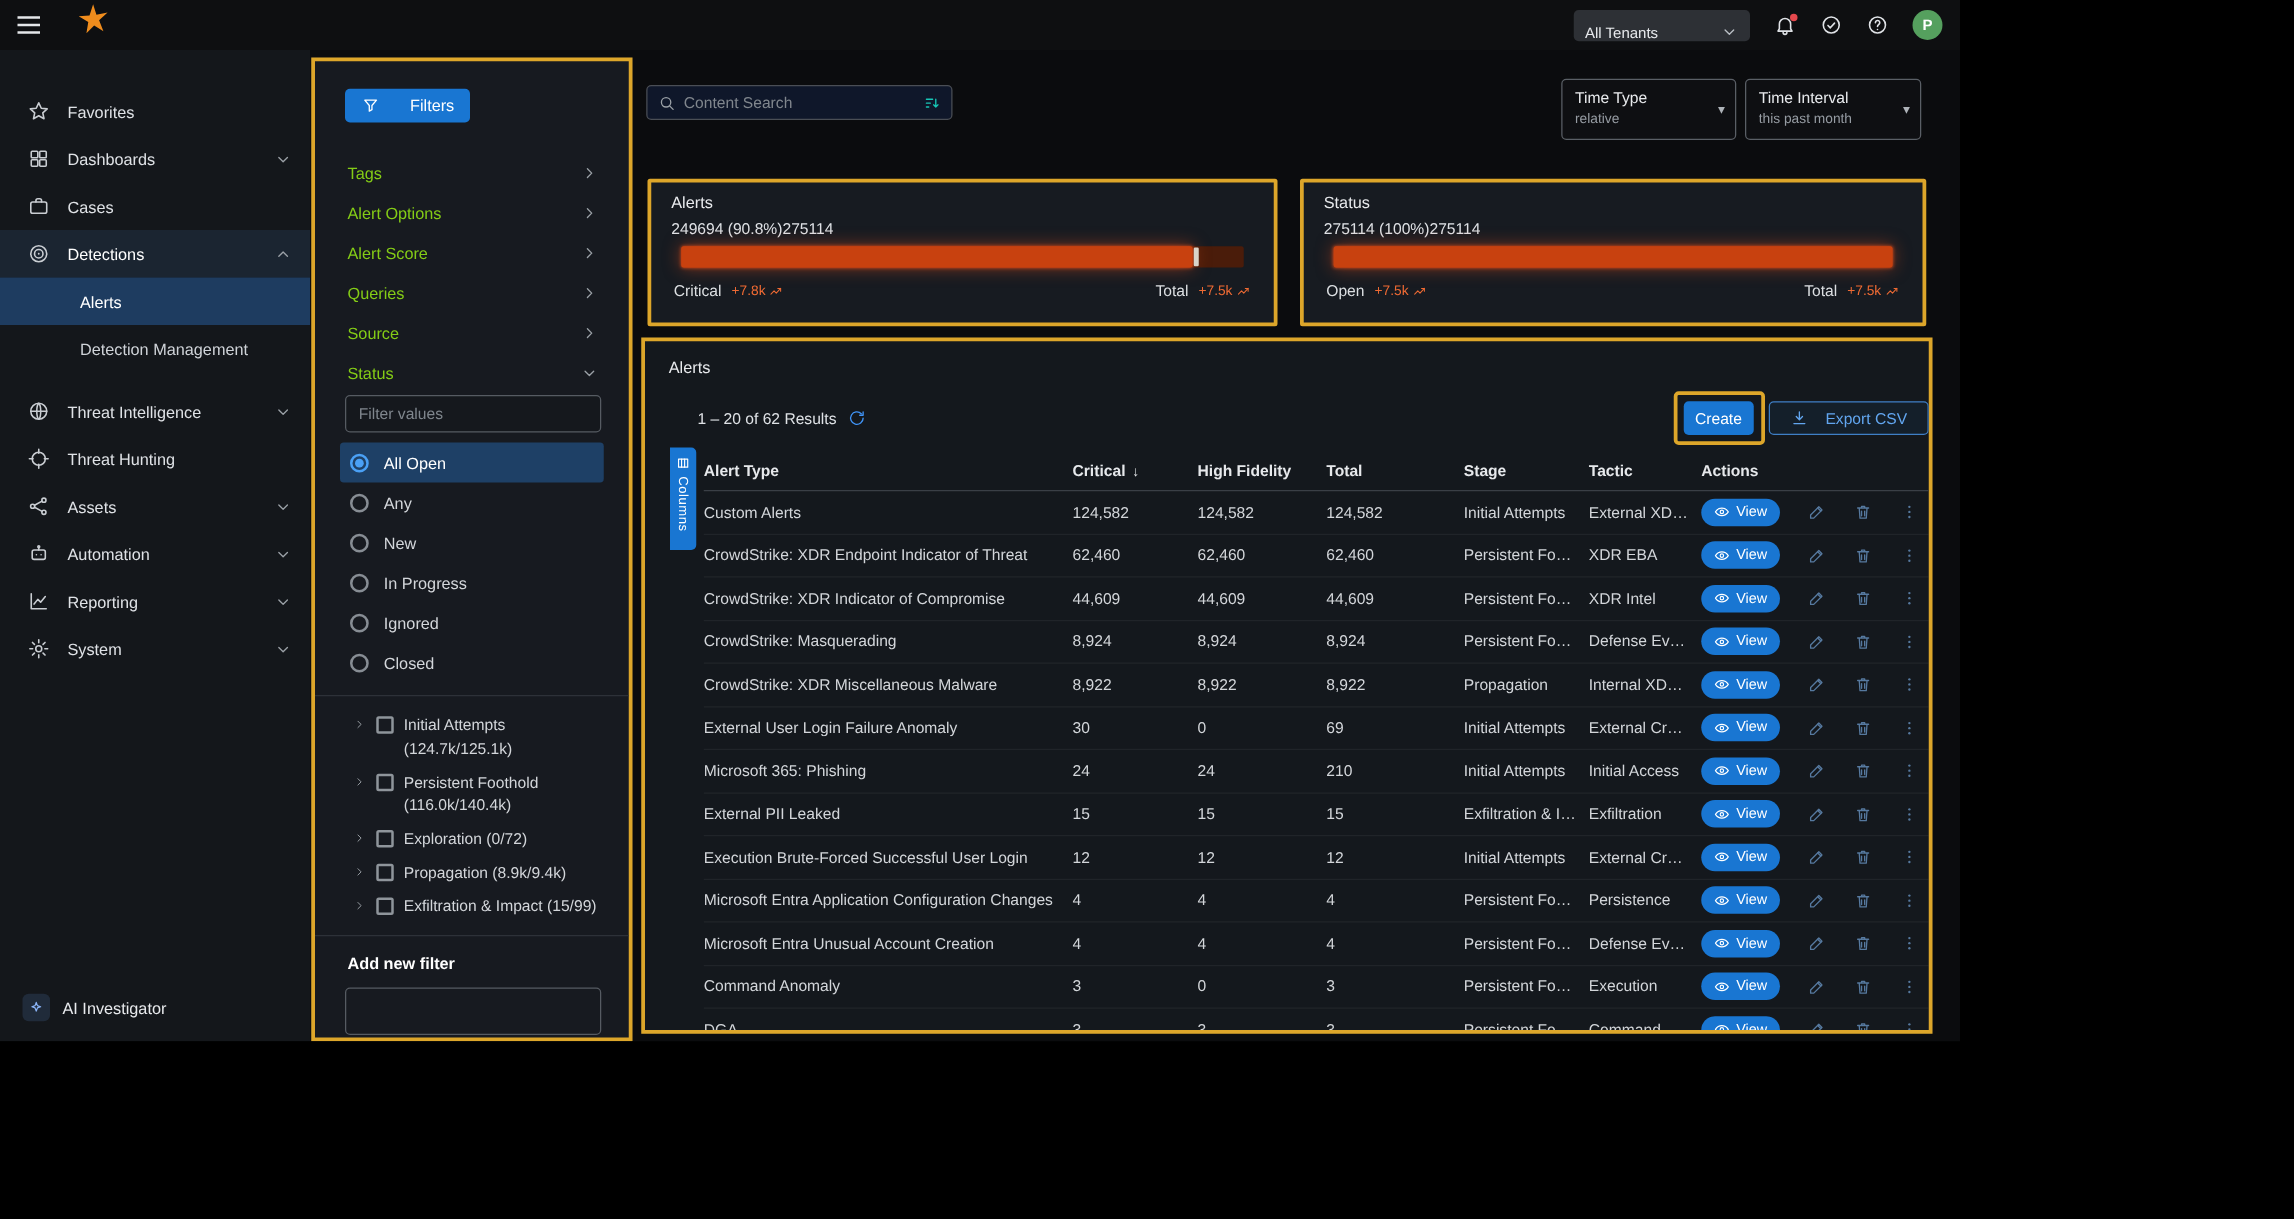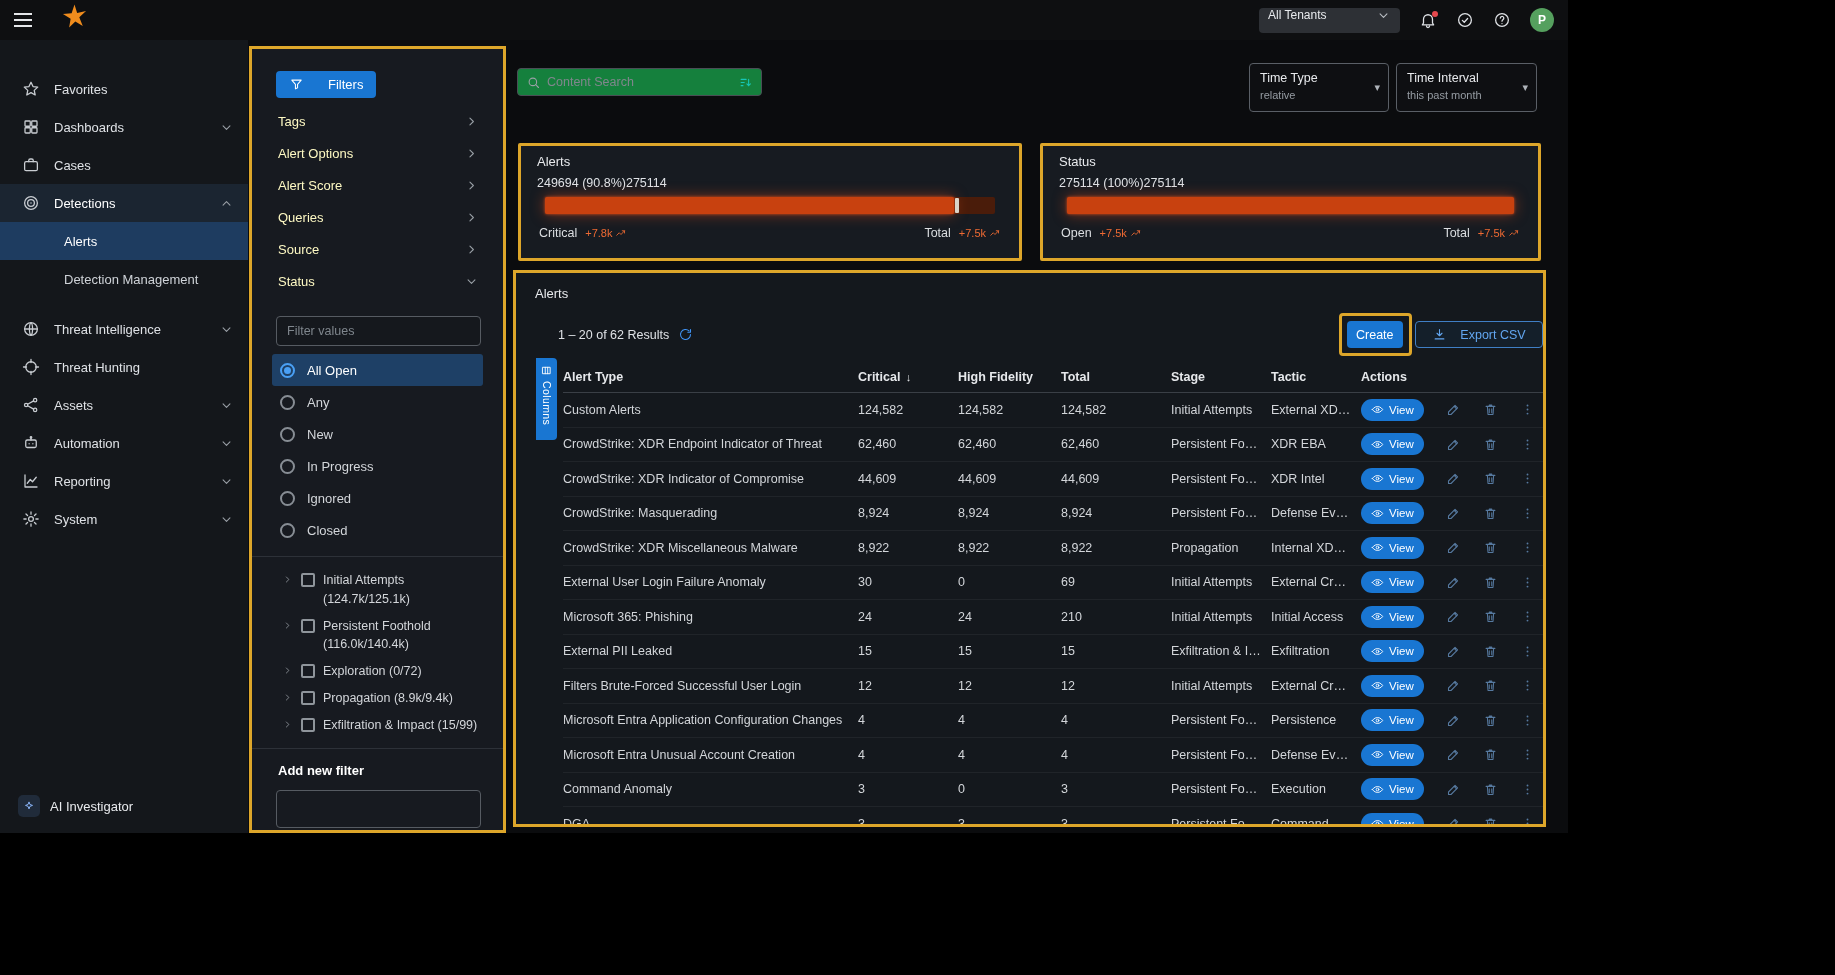--- a/index.html
+++ b/index.html
@@ -19,21 +19,21 @@
   .topbar{position:absolute;top:0;left:0;width:100%;height:40px;background:#0e0f11;
           display:flex;align-items:center;padding:0 12px;z-index:6}
   .iconbtn{background:none;border:none;color:#dfe2e6;position:relative;cursor:pointer;
            display:inline-flex;align-items:center}
   .hamb{display:block;width:18px;height:2px;background:#e4e6e9;position:relative;margin:0 2px}
   .hamb::before,.hamb::after{content:"";position:absolute;left:0;width:18px;height:2px;background:#e4e6e9}
   .hamb::before{top:-6px}.hamb::after{top:6px}
   .logo{margin-left:24px}
   .top-right{margin-left:auto;display:flex;align-items:center;gap:19px;padding-right:2px}
   .tenant-select{width:141px;height:25px;background:#2d3035;border-radius:4px;display:flex;
-                 align-items:flex-start;padding:0 9px;font-size:12px;color:#e8eaed;cursor:pointer}
+                 align-items:flex-end;padding:0 9px;font-size:12px;color:#e8eaed;cursor:pointer}
   .tenant-select .chev{margin-left:auto;color:#b9bec4}
   .dot{position:absolute;top:0;right:-1px;width:6px;height:6px;background:#e5484d;border-radius:50%}
   .avatar{width:24px;height:24px;border-radius:50%;background:#55a05e;color:#fff;font-size:12px;
           font-weight:700;display:flex;align-items:center;justify-content:center;cursor:pointer}
   
   .sidebar{position:absolute;top:40px;left:0;width:248px;height:793px;background:#14171b;padding-top:30px}
   .side-item{height:38px;display:flex;align-items:center;padding:0 14px 0 22px;font-size:13px;
              color:#c9cdd2;cursor:pointer}
   .side-item .side-label{margin-left:14px;color:#dfe2e6;white-space:nowrap}
   .side-item .chev{margin-left:auto;color:#9aa0a6}
@@ -47,22 +47,22 @@
           font-size:13px;color:#e8eaed;cursor:pointer}
   .ai-badge{width:22px;height:22px;border-radius:5px;background:#202b3a;color:#8ab4f8;
             display:flex;align-items:center;justify-content:center}
   .ai-badge svg{width:14px;height:14px}
   
   .filter-panel{position:absolute;top:46px;left:249px;width:257px;height:787px;background:#171a20;
                 border:3px solid #dda62a;padding-top:22px;overflow:hidden}
   .btn-primary{background:#1976d2;color:#fff;border:none;border-radius:4px;font-size:13px;
                display:inline-flex;align-items:center;gap:24px;cursor:pointer;font-family:inherit}
   .filters-btn{margin-left:24px;height:27px;padding:0 13px;margin-bottom:16px}
-  .f-row{height:32px;display:flex;align-items:flex-start;padding:0 24px 0 26px;font-size:13px;
-         color:#fef9c3;cursor:pointer}
+  .f-row{height:32px;display:flex;align-items:flex-end;padding:0 24px 0 26px;font-size:13px;
+         color:#84cc16;cursor:pointer}
   .f-row .chev{margin-left:auto;color:#9aa0a6}
   .text-input{display:block;margin:10px 24px 8px;width:205px;height:30px;background:#15181d;
               border:1px solid #565b62;border-radius:4px;color:#e4e6e9;font-size:12.5px;
               padding:0 10px;font-family:inherit;outline:none}
   .text-input::placeholder{color:#7f868d}
   .radio-row{height:32px;display:flex;align-items:center;gap:12px;margin:0 20px;padding:0 8px;
              border-radius:3px;font-size:13px;color:#d3d6da;cursor:pointer}
   .radio-row.selected{background:#1e4066;color:#fff}
   .radio{width:15px;height:15px;border:2px solid #878d94;border-radius:50%;flex:none;position:relative}
   .radio-row.selected .radio{border-color:#4aa0f5}
@@ -74,21 +74,21 @@
   .kc-row{display:flex;align-items:flex-start;gap:8px;padding:4px 18px 4px 30px;font-size:12.5px;
           color:#d3d6da;line-height:1.5;cursor:pointer}
   .kc-row .kc-chev{color:#9aa0a6;margin-top:3px}
   .kc-row .kc-chev svg{width:11px;height:11px}
   .checkbox{width:14px;height:14px;border:2px solid #8f959b;border-radius:2px;flex:none;margin-top:2px}
   .add-label{font-size:13px;font-weight:700;color:#fff;margin:14px 26px 12px}
   .select-box{margin:0 24px;width:205px;height:38px;border:1px solid #565b62;border-radius:4px;
               display:flex;align-items:center;padding:0 10px;color:#7f868d;font-size:13px;cursor:pointer}
   
   .main{position:absolute;left:506px;top:40px;width:1062px;height:793px}
-  .search-wrap{position:absolute;left:11px;top:28px;width:245px;height:28px;background:#15803d;
+  .search-wrap{position:absolute;left:11px;top:28px;width:245px;height:28px;background:#0f172a;
                border:1px solid #4a4e55;border-radius:4px;display:flex;align-items:center;
                padding:0 8px;gap:6px}
   .search-wrap input{flex:1;background:none;border:none;outline:none;color:#e4e6e9;font-size:12.5px;
                      font-family:inherit;min-width:0}
   .search-wrap input::placeholder{color:#80868d}
   .teal{color:#17c6b6}
   .muted-ic{color:#9aa0a6}
   .time-box{position:absolute;top:23px;height:49px;border:1px solid #5a5f66;border-radius:4px;
             padding:7px 22px 0 10px;cursor:pointer;background:#0e0f12}
   .time-box .caret{position:absolute;right:8px;top:17px;color:#aeb3b9;font-size:11px}
@@ -914,21 +914,21 @@
                 <span class="act">
                   <svg viewBox="0 0 24 24">
                     <circle cx="12" cy="5.5" r="1.5" fill="currentColor" stroke="none"></circle>
                     <circle cx="12" cy="12" r="1.5" fill="currentColor" stroke="none"></circle>
                     <circle cx="12" cy="18.5" r="1.5" fill="currentColor" stroke="none"></circle>
                   </svg>
                 </span>
               </div>
             </div>
             <div class="t-row">
-              <div class="c">Filters Brute-Forced Successful User Login</div>
+              <div class="c">Execution Brute-Forced Successful User Login</div>
               <div class="c">12</div>
               <div class="c">12</div>
               <div class="c">12</div>
               <div class="c trunc">Initial Attempts</div>
               <div class="c trunc">External Credential Access</div>
               <div class="c c-actions">
                 <button class="view-btn">
                   <svg viewBox="0 0 24 24">
                     <path d="M2.5 12S6 6.5 12 6.5 21.5 12 21.5 12 18 17.5 12 17.5 2.5 12 2.5 12z"></path>
                     <circle cx="12" cy="12" r="2.5"></circle>

